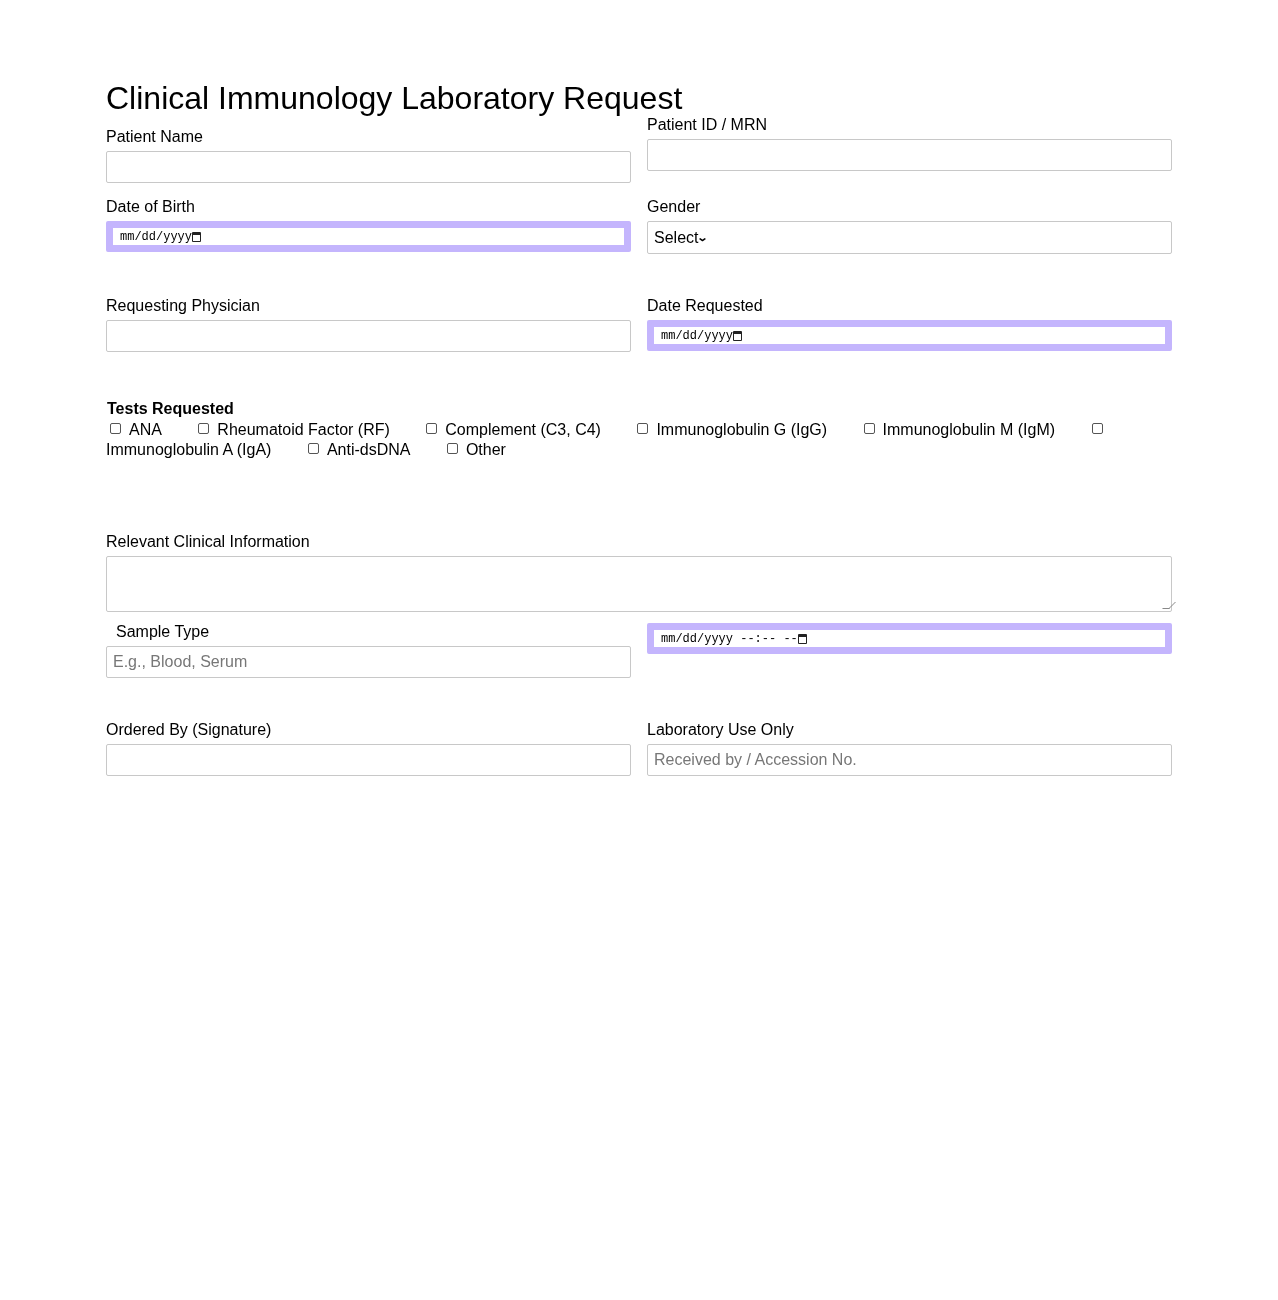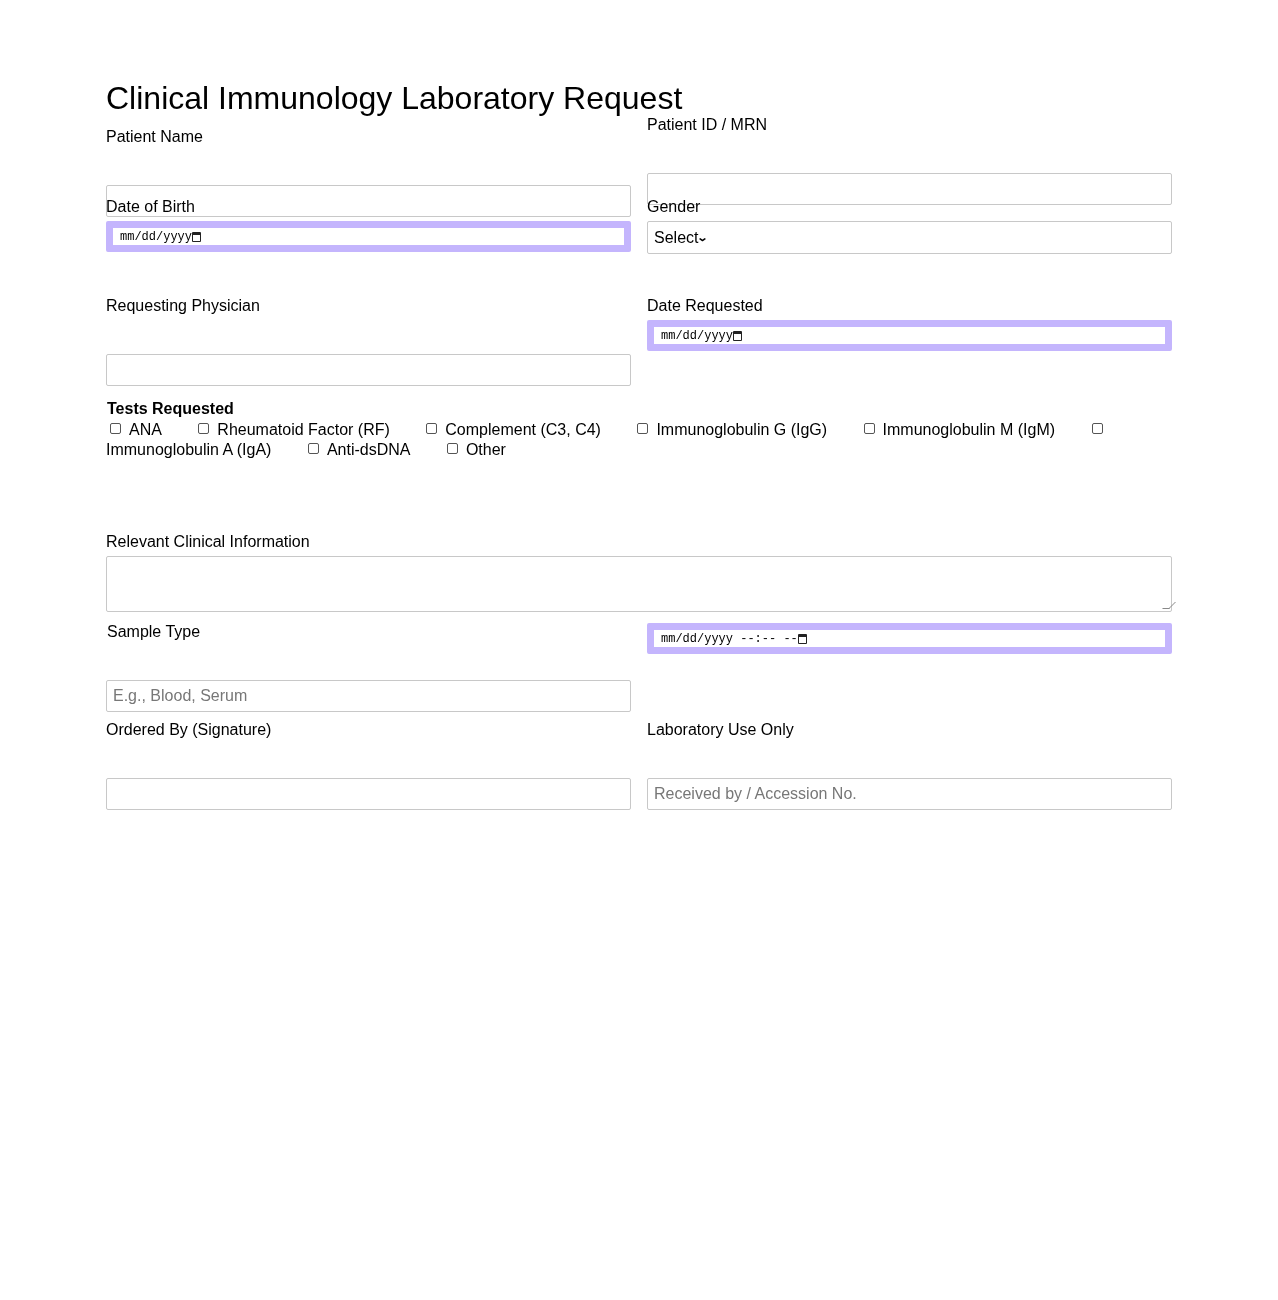--- a/index.html
+++ b/index.html
@@ -3,21 +3,21 @@
   <meta charset="utf-8">
   <style>
     html, body { margin: 0; padding: 0; background: #ffffff; }
     body { font-family: "Liberation Sans", sans-serif; color: #000; width: 1278px; height: 1300px; }
     .container { position: absolute; left: 106px; top: 0; width: 1066px; }
     h1 { position: absolute; left: 0; top: 78px; margin: 0; font-size: 32px; font-weight: normal; line-height: 40px; white-space: nowrap; }
     .field { position: absolute; width: 525px; }
     .col-left { left: 0; }
     .col-right { left: 541px; }
     .field label.lbl { display: block; font-size: 16px; font-weight: normal; line-height: 18px; margin: 0 0 5px 0; }
-    .txt { box-sizing: border-box; width: 525px; height: 32px; border: 1px solid #c8c8c8; border-radius: 2px; padding: 0 6px; font-family: "Liberation Sans", sans-serif; font-size: 16px; background: #fff; color: #000; margin-top: 34px; }
+    .txt { box-sizing: border-box; width: 525px; height: 32px; border: 1px solid #c8c8c8; border-radius: 2px; padding: 0 6px; font-family: "Liberation Sans", sans-serif; font-size: 16px; background: #fff; color: #000; }
     .txt::placeholder { color: #777; }
     .date-box { box-sizing: border-box; width: 525px; height: 31px; border: 7px solid #c4b5fd; border-radius: 2px; display: flex; align-items: center; padding: 0 10px 0 7px; background: #fff; }
     .date-text { font-family: "Liberation Mono", monospace; font-size: 12px; color: #000; }
     .cal-icon { width: 9px; height: 10px; border: 1.5px solid #222; border-top-width: 3px; border-radius: 1px; box-sizing: border-box; }
     .select-box { box-sizing: border-box; width: 525px; height: 33px; border: 1px solid #c8c8c8; border-radius: 2px; display: flex; align-items: center; padding: 0 8px 0 6px; font-size: 16px; background: #fff; }
     .chev { font-size: 11px; transform: scaleX(1.3); font-weight: bold; }
     .tests { position: absolute; left: 0; top: 400px; width: 1066px; }
     .tests .lbl { font-size: 16px; font-weight: bold; line-height: 18px; display: block; margin-left: 1px; }
     .checks { font-size: 16px; line-height: 20px; margin-top: 2px; }
     .chk-item { white-space: nowrap; margin-right: 28px; }
@@ -83,21 +83,21 @@
   </div>
 
   <div class="field col-left" style="top:501px; width:1106px;margin-top:32px;">
     <label class="lbl">Relevant Clinical Information</label>
     <div class="textarea">
       <span class="resize"></span>
     </div>
   </div>
 
   <div class="field col-left" style="top:623px;">
-    <label class="lbl" style="margin-left:1px;">Sample Type</label>
+    <label class="lbl" style="margin-left:10px;">Sample Type</label>
     <input class="txt" type="text" placeholder="E.g., Blood, Serum" style="">
   </div>
   <div class="field col-right" style="top:623px;">
     <div class="date-box">
       <span class="date-text">mm/dd/yyyy --:-- --</span>
       <span class="cal-icon"></span>
     </div>
   </div>
 
   <div class="field col-left" style="top:721px;">

